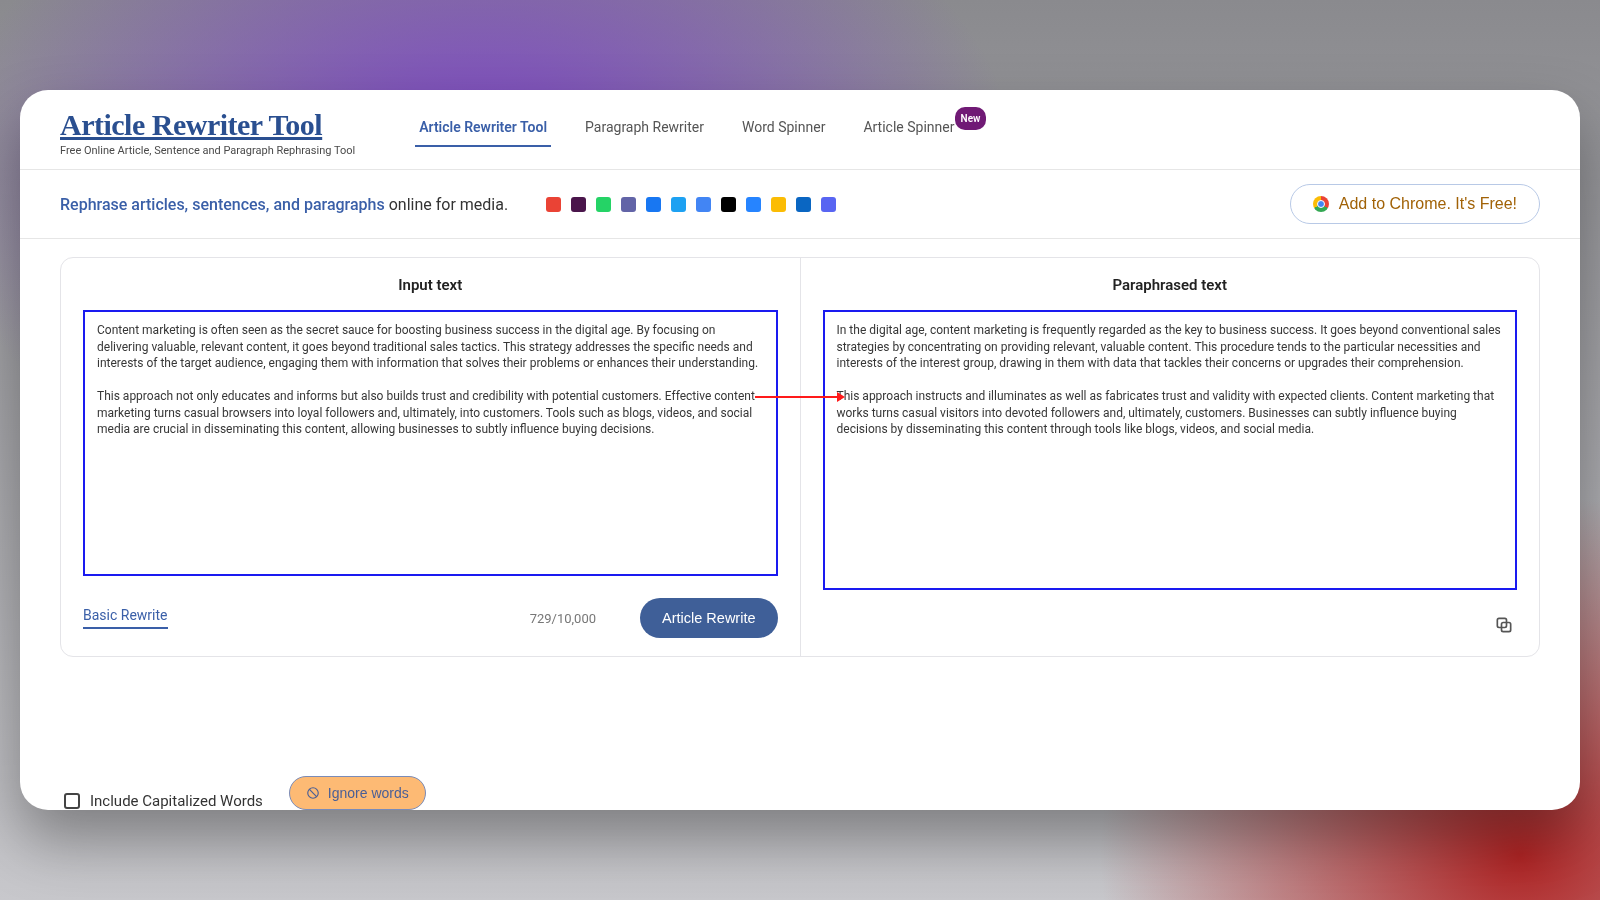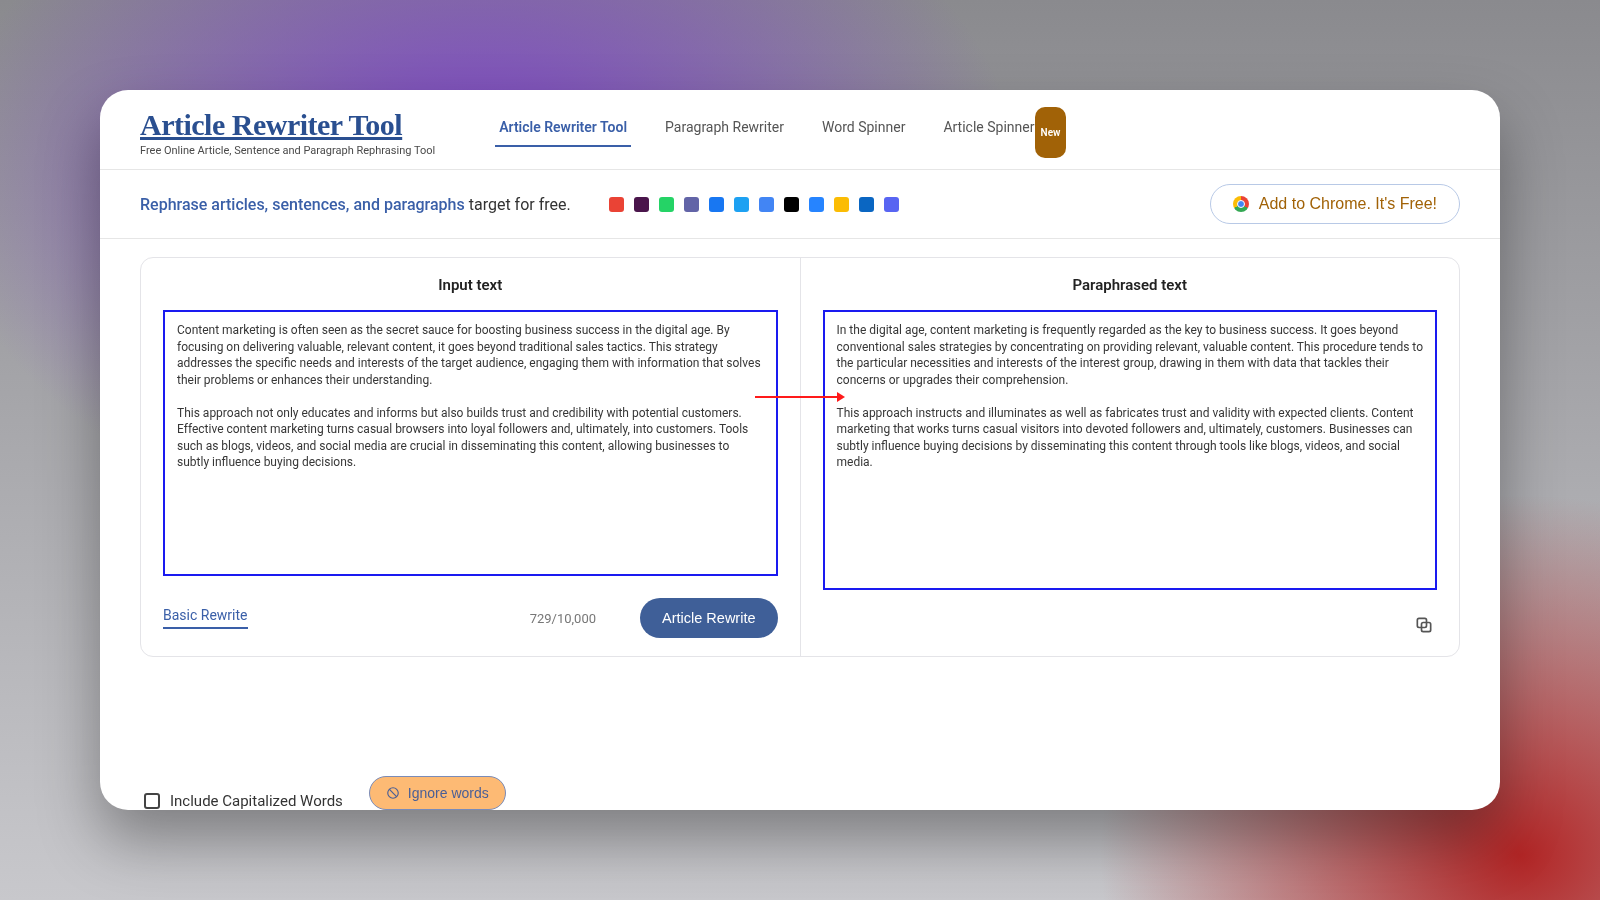--- a/index.html
+++ b/index.html
@@ -10,21 +10,21 @@
     overflow: hidden;
     background:
       radial-gradient(ellipse 900px 600px at 30% 20%, #7a3fc9 0%, rgba(122,63,201,0) 60%),
       radial-gradient(ellipse 700px 600px at 95% 95%, #b22525 0%, rgba(178,37,37,0) 60%),
       linear-gradient(#8a8a8e, #c8c8cc);
     display: flex;
     align-items: center;
     justify-content: center;
   }
   .card {
-    width: 1400px;
+    width: 1560px;
     height: 720px;
     background: #ffffff;
     border-radius: 28px;
     box-shadow: 0 30px 60px rgba(0,0,0,0.35);
     overflow: hidden;
     position: relative;
     display: flex;
     flex-direction: column;
   }
   .header {
@@ -62,25 +62,25 @@
   }
   .nav-item.active {
     color: #3a5fa8;
     font-weight: 600;
     border-bottom: 2px solid #3a5fa8;
   }
   .nav-badge {
     position: absolute;
     top: -2px;
     right: -28px;
-    background: #a16207;
+    background: #701a75;
     color: #fff;
     font-size: 10px;
     font-weight: 600;
-    padding: 20px 6px;
+    padding: 6px 6px;
     border-radius: 10px;
   }
   .subbar {
     border-top: 1px solid #e6e6e6;
     border-bottom: 1px solid #e6e6e6;
     margin-top: 12px;
     padding: 14px 40px;
     display: flex;
     align-items: center;
     gap: 30px;
@@ -209,21 +209,21 @@
       <div class="nav-item">Word Spinner</div>
       <div class="nav-item">
         <span>Article Spinner</span>
         <span class="nav-badge">New</span>
       </div>
     </div>
   </div>
 
   <div class="subbar">
     <div class="tagline">
-      <span class="hl">Rephrase articles, sentences, and paragraphs</span><span> target for free.</span>
+      <span class="hl">Rephrase articles, sentences, and paragraphs</span><span> online for media.</span>
     </div>
     <div class="app-icons">
         <span class="ico" style="background: rgb(234, 67, 53);"></span>
         <span class="ico" style="background: rgb(74, 21, 75);"></span>
         <span class="ico" style="background: rgb(37, 211, 102);"></span>
         <span class="ico" style="background: rgb(98, 100, 167);"></span>
         <span class="ico" style="background: rgb(24, 119, 242);"></span>
         <span class="ico" style="background: rgb(29, 161, 242);"></span>
         <span class="ico" style="background: rgb(66, 133, 244);"></span>
         <span class="ico" style="background: rgb(0, 0, 0);"></span>

